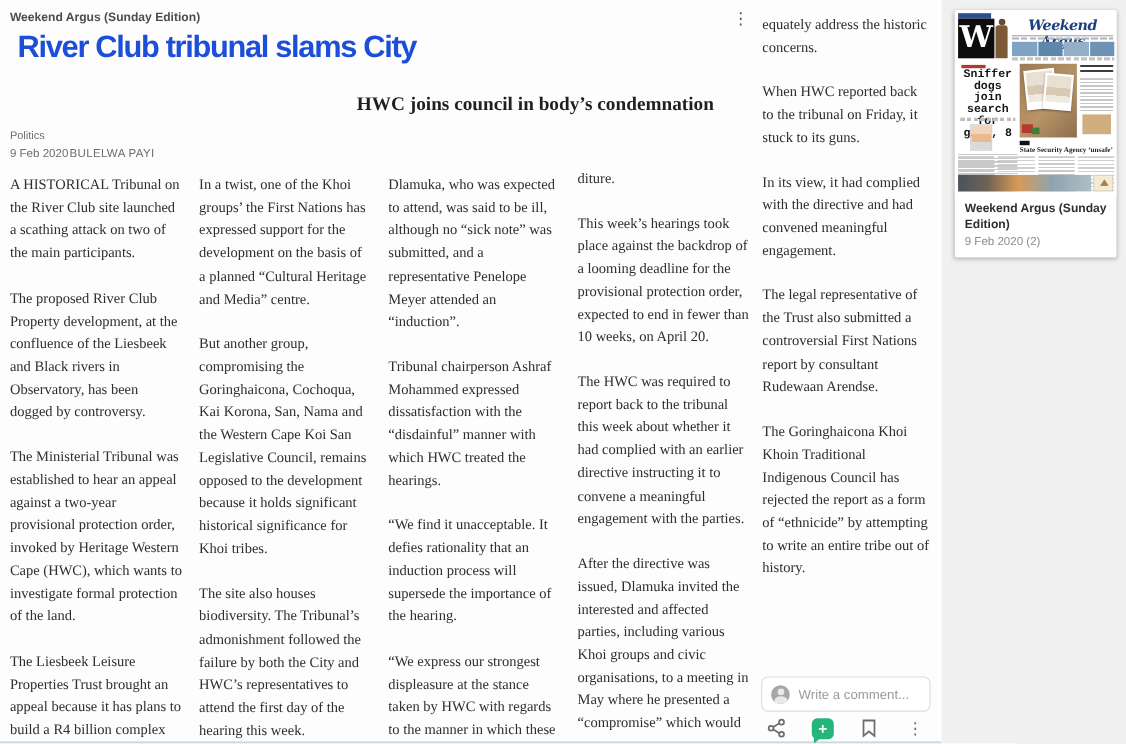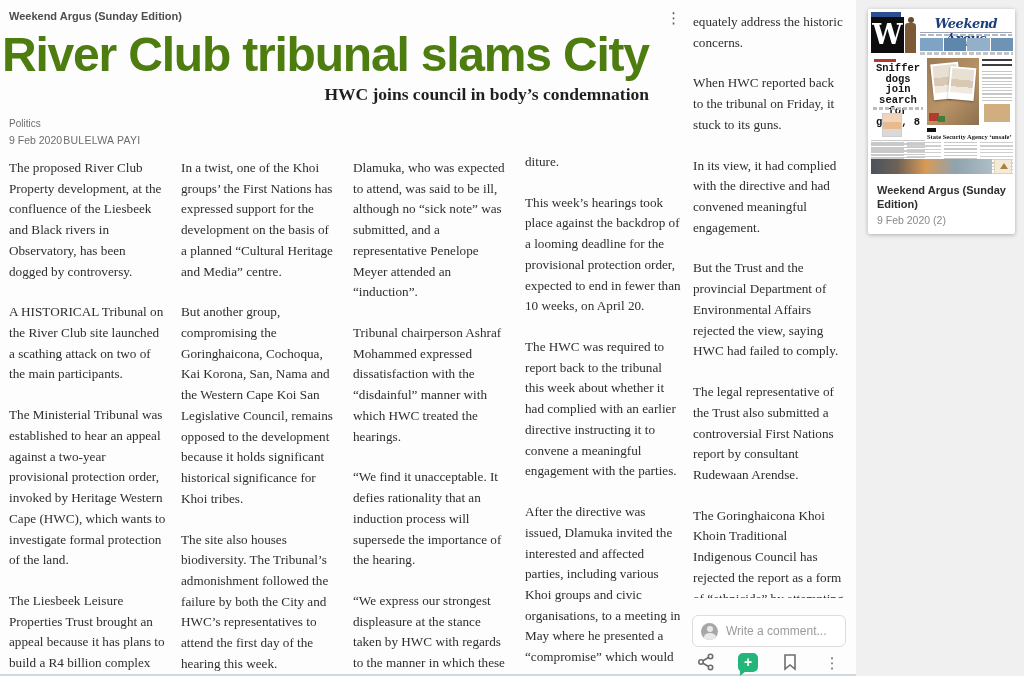--- a/index.html
+++ b/index.html
@@ -3,21 +3,21 @@
 <meta charset="utf-8">
 <style>
   * { margin:0; padding:0; box-sizing:border-box; }
   html,body { width:1024px; height:676px; overflow:hidden; }
   body { font-family:"Liberation Sans", sans-serif; background:#fdfdfd; position:relative; }
 
   
   .main { position:absolute; left:0; top:0; width:856px; height:676px; background:#fdfdfd; }
   .pub-name { position:absolute; left:9px; top:10px; font-size:11px; font-weight:bold; color:#4d4d4d; cursor:pointer; }
   .kebab-top { position:absolute; left:662px; top:6px; font-size:15px; color:#555; letter-spacing:0; line-height:1; padding:4px; cursor:pointer; }
-  .headline { position:absolute; left:2px; top:27px; width:660px; font-size:48px; font-weight:bold; letter-spacing:-1.2px; color:#4d7c0f; font-family:"Liberation Sans", sans-serif; }
+  .headline { position:absolute; left:16px; top:27px; width:660px; font-size:28px; font-weight:bold; letter-spacing:-1.2px; color:#1d4ed8; font-family:"Liberation Sans", sans-serif; }
   .subtitle { position:absolute; left:9px; top:84px; width:640px; font-family:"Liberation Serif", serif; font-weight:bold; font-size:17.5px; color:#1f1f1f;text-align:right; }
   .category { position:absolute; left:9px; top:118px; font-size:10px; color:#6d6d6d; cursor:pointer; }
   .byline { position:absolute; left:9px; top:134px; font-size:10.5px; color:#6d6d6d; }
   .byline .author { margin-left:1px; letter-spacing:.3px; cursor:pointer; }
 
   .col { position:absolute; overflow:hidden; font-family:"Liberation Serif", serif; font-size:13.2px; line-height:1.57; color:#2e2e2e; text-align:left; }
   .col p { margin:0 0 20px 0; }
   .col1 { left:9px;   top:158px; width:157px; height:516px; }
   .col2 { left:181px; top:158px; width:157px; height:516px; }
   .col3 { left:353px; top:158px; width:157px; height:516px; }
@@ -96,22 +96,22 @@
   <div class="pub-name">Weekend Argus (Sunday Edition)</div>
   <div class="kebab-top">⋮</div>
   <h1 class="headline">River Club tribunal slams City</h1>
   <h2 class="subtitle">HWC joins council in body’s condemnation</h2>
   <div class="category">Politics</div>
   <div class="byline">
     <span>9 Feb 2020</span><span class="author">BULELWA PAYI</span>
   </div>
 
   <div class="col col1">
+      <p>A HISTORICAL Tribunal on the River Club site launched a scathing attack on two of the main participants.</p>
       <p>The proposed River Club Property development, at the confluence of the Liesbeek and Black rivers in Observatory, has been dogged by controversy.</p>
-      <p>A HISTORICAL Tribunal on the River Club site launched a scathing attack on two of the main participants.</p>
       <p>The Ministerial Tribunal was established to hear an appeal against a two-year provisional protection order, invoked by Heritage Western Cape (HWC), which wants to investigate formal protection of the land.</p>
       <p>The Liesbeek Leisure Properties Trust brought an appeal because it has plans to build a R4 billion complex with multiple 10-storey buildings housing apartments, offices and shops.</p>
     </div>
   <div class="col col2">
       <p>In a twist, one of the Khoi groups’ the First Nations has expressed support for the development on the basis of a planned “Cultural Heritage and Media” centre.</p>
       <p>But another group, compromising the Goringhaicona, Cochoqua, Kai Korona, San, Nama and the Western Cape Koi San Legislative Council, remains opposed to the development because it holds significant historical significance for Khoi tribes.</p>
       <p>The site also houses biodiversity. The Tribunal’s admonishment followed the failure by both the City and HWC’s representatives to attend the first day of the hearing this week.</p>
     </div>
   <div class="col col3">
       <p>Dlamuka, who was expected to attend, was said to be ill, although no “sick note” was submitted, and a representative Penelope Meyer attended an “induction”.</p>
@@ -126,21 +126,20 @@
       <p>After the directive was issued, Dlamuka invited the interested and affected parties, including various Khoi groups and civic organisations, to a meeting in May where he presented a “compromise” which would “memorialise” the site but allow the controversial development to go ahead.</p>
     </div>
 
   <div class="bottom-edge"></div>
 </div>
 
 <div class="col col5">
     <p>equately address the historic concerns.</p>
     <p>When HWC reported back to the tribunal on Friday, it stuck to its guns.</p>
     <p>In its view, it had complied with the directive and had convened meaningful engagement.</p>
-    <p>But the Trust and the provincial Department of Environmental Affairs rejected the view, saying HWC had failed to comply.</p>
     <p>The legal representative of the Trust also submitted a controversial First Nations report by consultant Rudewaan Arendse.</p>
     <p>The Goringhaicona Khoi Khoin Traditional Indigenous Council has rejected the report as a form of “ethnicide” by attempting to write an entire tribe out of history.</p>
   </div>
 
 <div class="comment-box">
   <span class="avatar"></span>
   <span class="comment-placeholder">Write a comment...</span>
 </div>
 
 <div class="action-bar">

